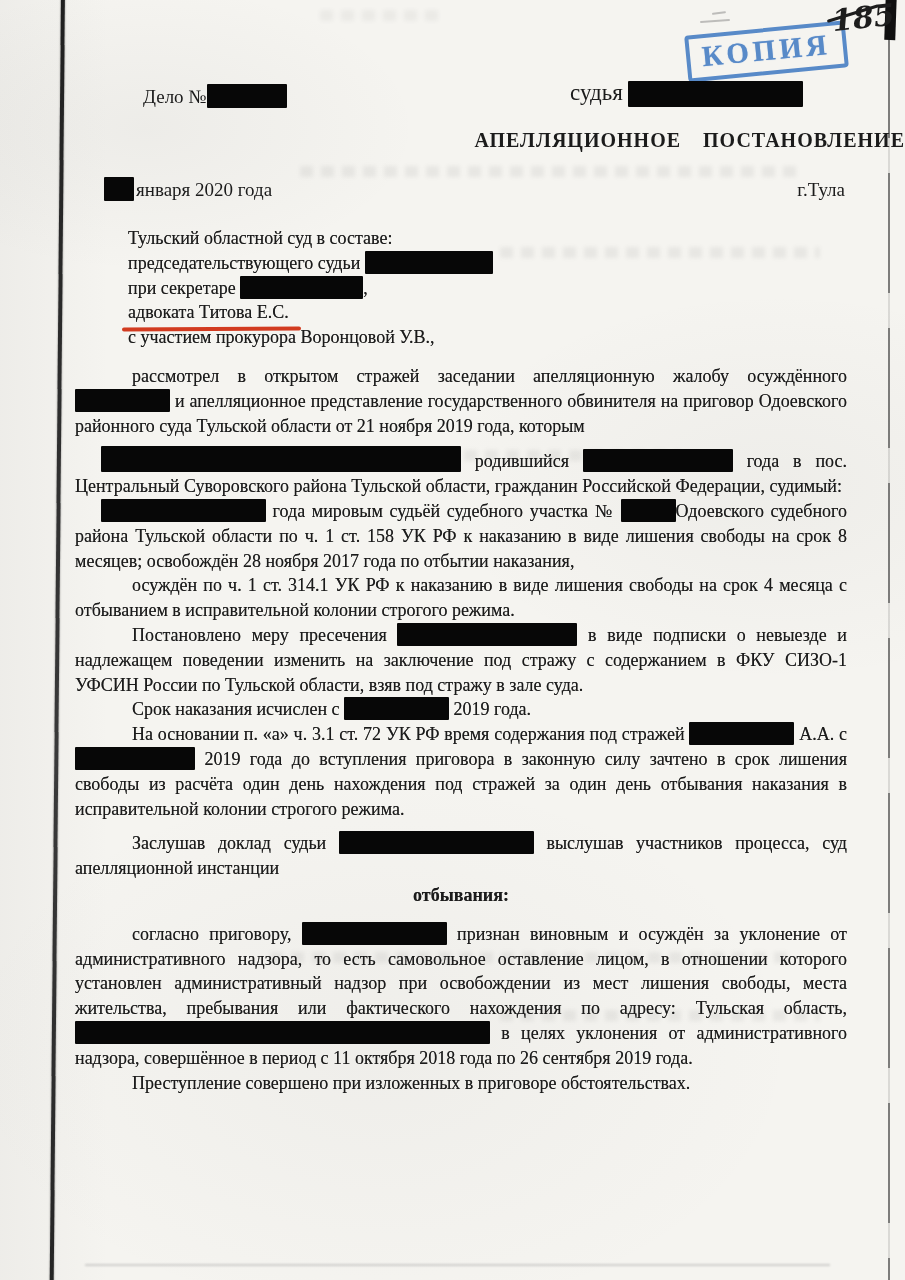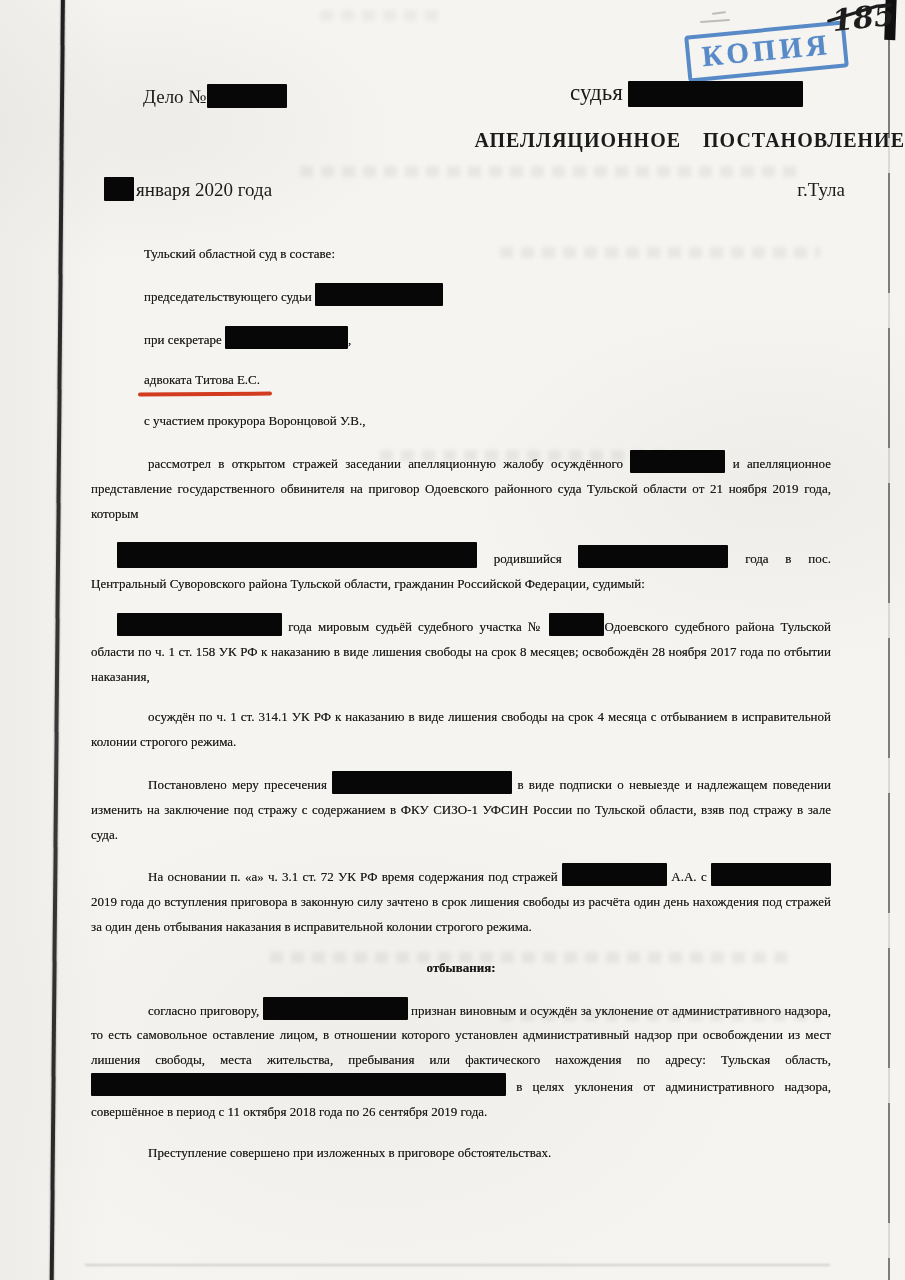--- a/index.html
+++ b/index.html
@@ -50,21 +50,21 @@
   .hdr-case { position:absolute; left:105px; top:84px; font-size:19px;margin-left:38px; }
   .hdr-judge { position:absolute; left:570px; top:80px; font-size:23px; }
   .doc-title { position:absolute; left:0; right:0; top:129px; text-align:right;
     font-size:20px; font-weight:bold; letter-spacing:1px; word-spacing:16px; }
   .dateline { position:absolute; left:72px; right:60px; top:177px; font-size:19px;
     display:flex; justify-content:space-between; align-items:flex-end;margin-left:32px; }
 
   
   .doc-body { position:absolute; left:75px; right:58px; top:226px;
     text-shadow:0 0 .6px rgba(20,20,20,.6); }
-  .para { margin:16px; font-size:13px; line-height:24.8px; }
+  .para { margin:0; font-size:18px; line-height:24.8px; }
   .comp { padding-left:53px; }
   .just { text-align:justify; text-indent:57px; }
   .small-indent { text-indent:26px; }
   .center-bold { text-align:center; font-weight:bold; }
 
   .redaction { display:inline-block; width:80px; height:23px; background:#070707;
     vertical-align:-5px; border-radius:1px; }
   .case-redaction { width:80px; height:24px; }
   .judge-redaction { width:175px; height:26px; vertical-align:-7px; }
   .date-redaction { width:30px; height:24px; margin-right:2px; }
@@ -115,19 +115,21 @@
       <p class="para comp"><span>Тульский областной суд в составе:</span></p>
       <p class="para comp"><span>председательствующего судьи </span><span class="redaction" style="width: 128px;"></span></p>
       <p class="para comp"><span>при секретаре </span><span class="redaction" style="width: 123px;"></span><span>,</span></p>
       <p class="para comp"><span class="red-underline">адвоката Титова Е.С.</span></p>
       <p class="para comp"><span>с участием прокурора Воронцовой У.В.,</span></p>
       <p class="para just" style="margin-top: 14px;"><span>рассмотрел в открытом стражей заседании апелляционную жалобу осуждённого </span><span class="redaction" style="width: 95px;"></span><span> и апелляционное представление государственного обвинителя на приговор Одоевского районного суда Тульской области от 21 ноября 2019 года, которым</span></p>
       <p class="para just small-indent" style="margin-top: 8px;"><span class="redaction" style="width: 360px; height: 26px;"></span><span> родившийся </span><span class="redaction" style="width: 150px;"></span><span> года в пос. Центральный Суворовского района Тульской области, гражданин Российской Федерации, судимый:</span></p>
       <p class="para just small-indent"><span class="redaction" style="width: 165px;"></span><span> года мировым судьёй судебного участка № </span><span class="redaction" style="width: 55px;"></span><span>Одоевского судебного района Тульской области по ч. 1 ст. 158 УК РФ к наказанию в виде лишения свободы на срок 8 месяцев; освобождён 28 ноября 2017 года по отбытии наказания,</span></p>
       <p class="para just"><span>осуждён по ч. 1 ст. 314.1 УК РФ к наказанию в виде лишения свободы на срок 4 месяца с отбыванием в исправительной колонии строгого режима.</span></p>
       <p class="para just"><span>Постановлено меру пресечения </span><span class="redaction" style="width: 180px;"></span><span> в виде подписки о невыезде и надлежащем поведении изменить на заключение под стражу с содержанием в ФКУ СИЗО-1 УФСИН России по Тульской области, взяв под стражу в зале суда.</span></p>
+      <p class="para just"><span>Срок наказания исчислен с </span><span class="redaction" style="width: 105px;"></span><span> 2019 года.</span></p>
       <p class="para just"><span>На основании п. «а» ч. 3.1 ст. 72 УК РФ время содержания под стражей </span><span class="redaction" style="width: 105px;"></span><span> А.А. с </span><span class="redaction" style="width: 120px;"></span><span> 2019 года до вступления приговора в законную силу зачтено в срок лишения свободы из расчёта один день нахождения под стражей за один день отбывания наказания в исправительной колонии строгого режима.</span></p>
+      <p class="para just" style="margin-top: 10px;"><span>Заслушав доклад судьи </span><span class="redaction" style="width: 195px;"></span><span> выслушав участников процесса, суд апелляционной инстанции</span></p>
       <p class="para center-bold" style="margin-top: 2px;"><span>отбывания:</span></p>
       <p class="para just" style="margin-top: 14px;"><span>согласно приговору, </span><span class="redaction" style="width: 145px;"></span><span> признан виновным и осуждён за уклонение от административного надзора, то есть самовольное оставление лицом, в отношении которого установлен административный надзор при освобождении из мест лишения свободы, места жительства, пребывания или фактического нахождения по адресу: Тульская область, </span><span class="redaction" style="width: 415px;"></span><span> в целях уклонения от административного надзора, совершённое в период с 11 октября 2018 года по 26 сентября 2019 года.</span></p>
       <p class="para just"><span>Преступление совершено при изложенных в приговоре обстоятельствах.</span></p>
     </div>
 
 </div>
 
 </body></html>

